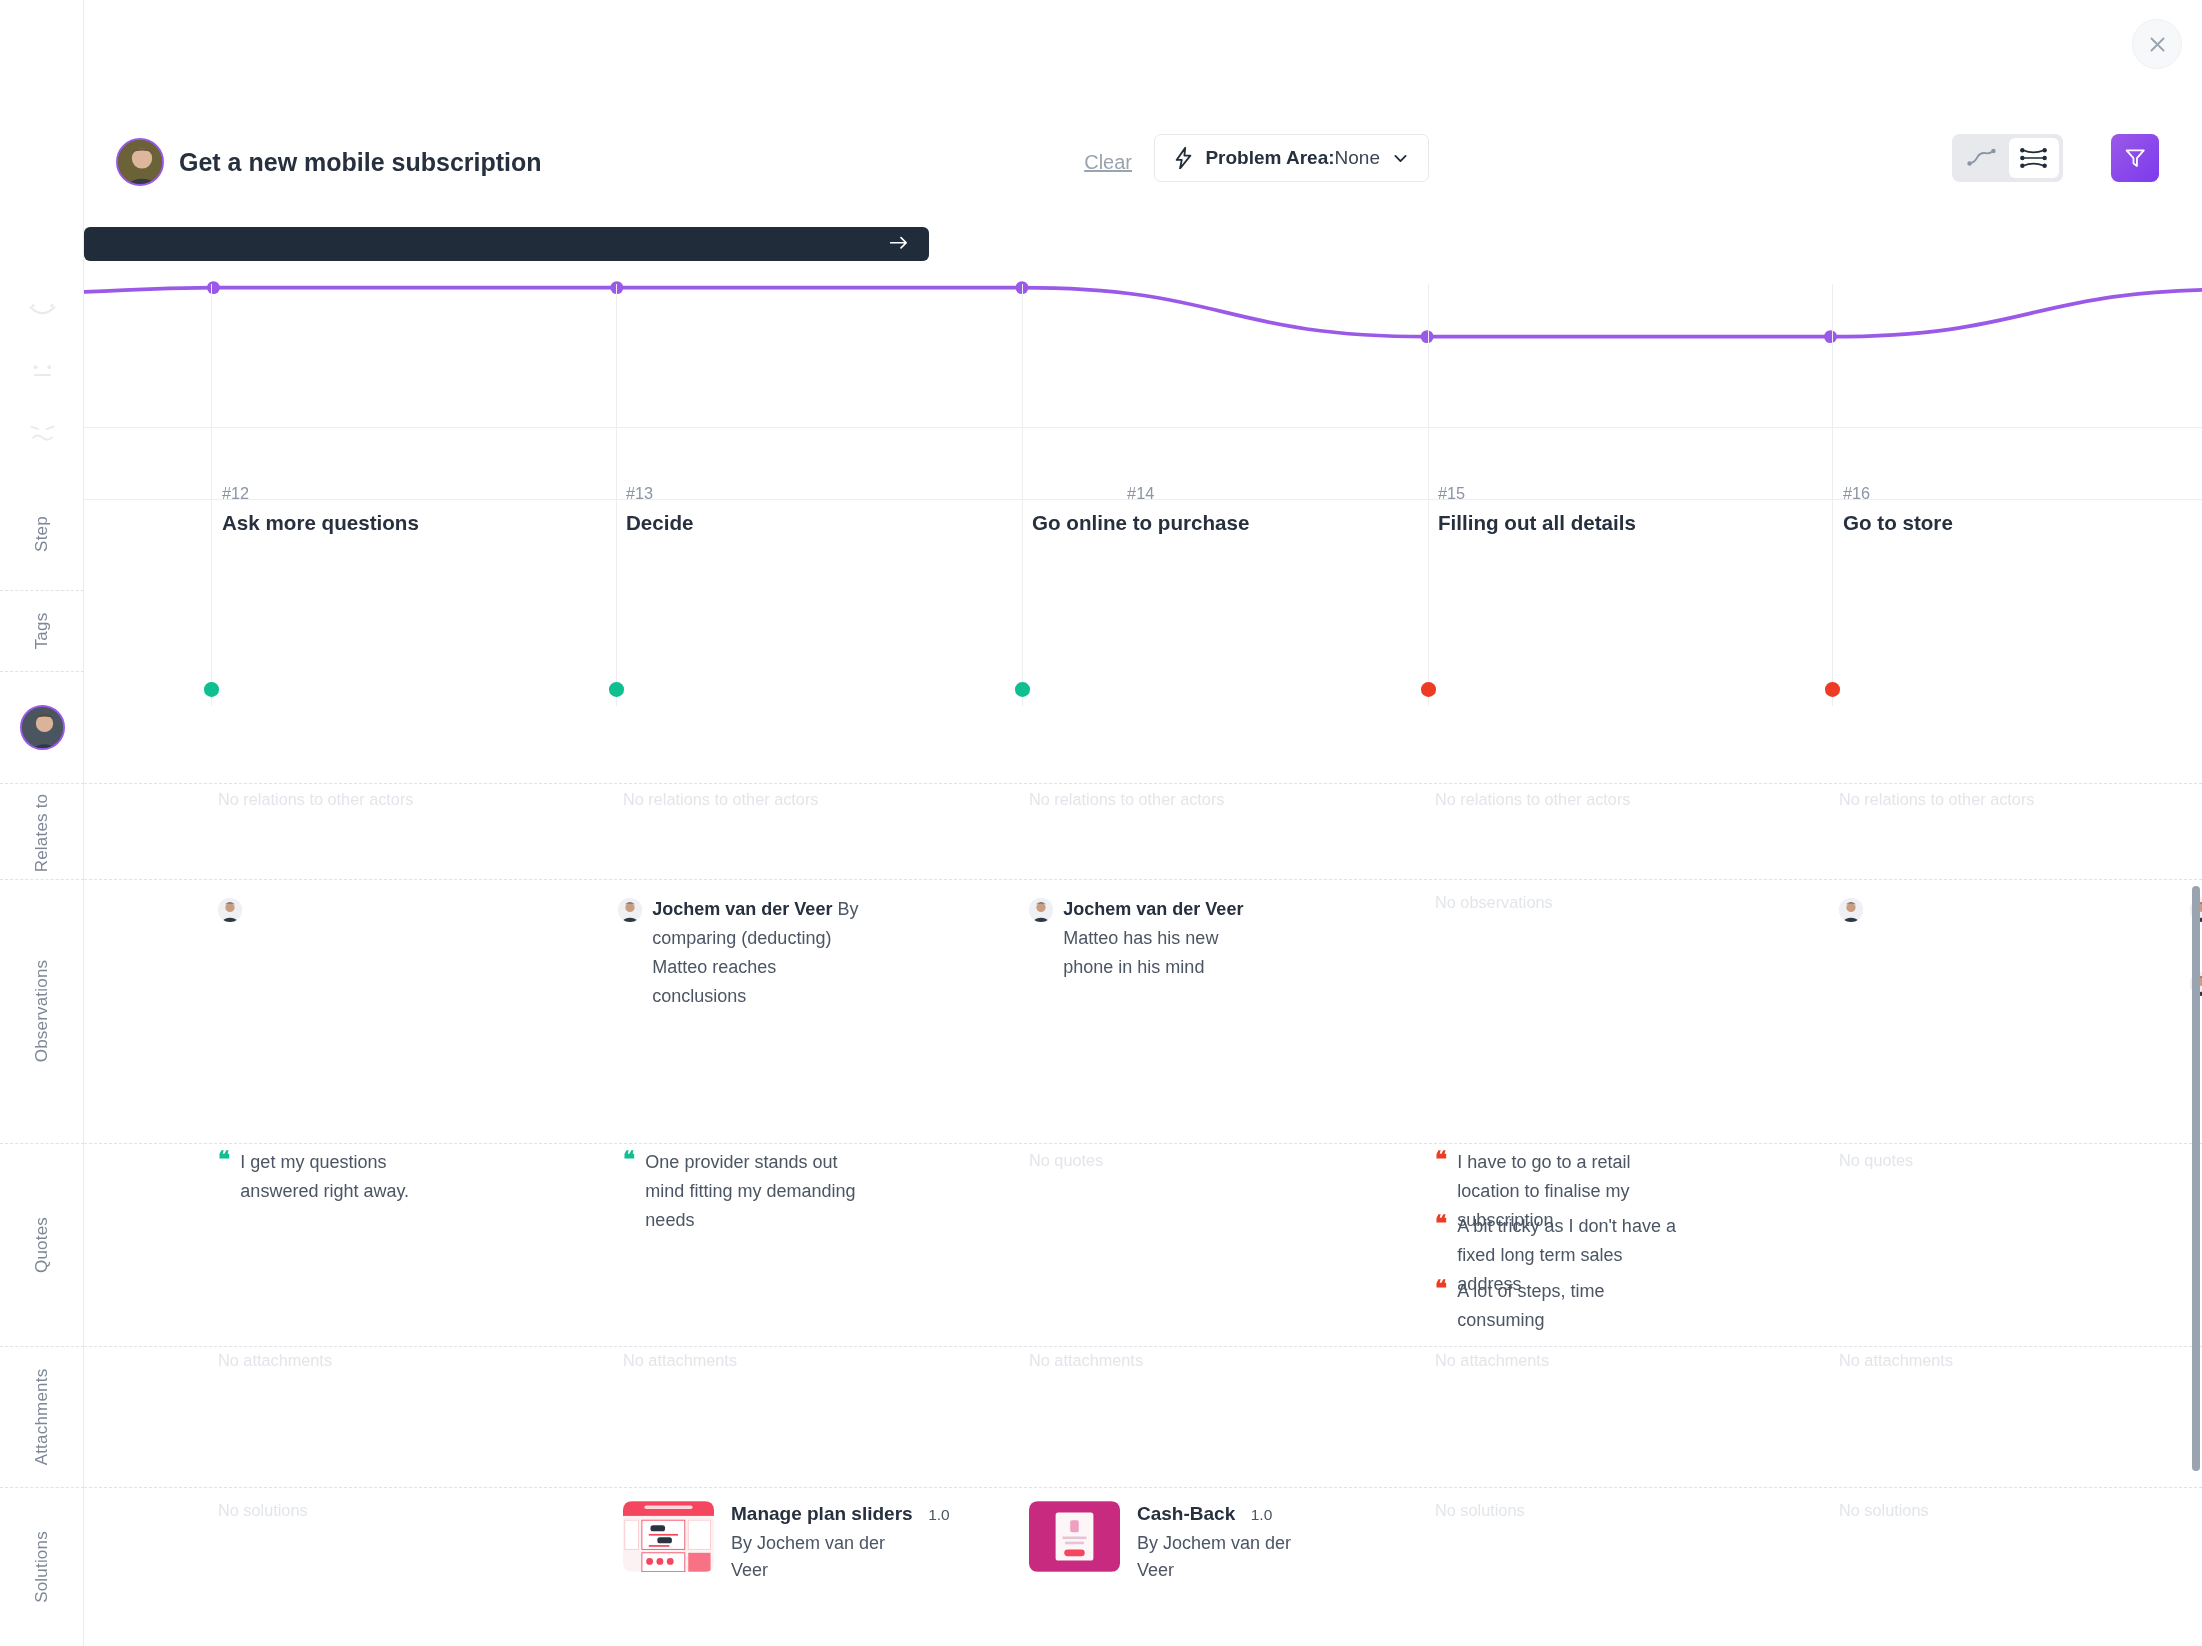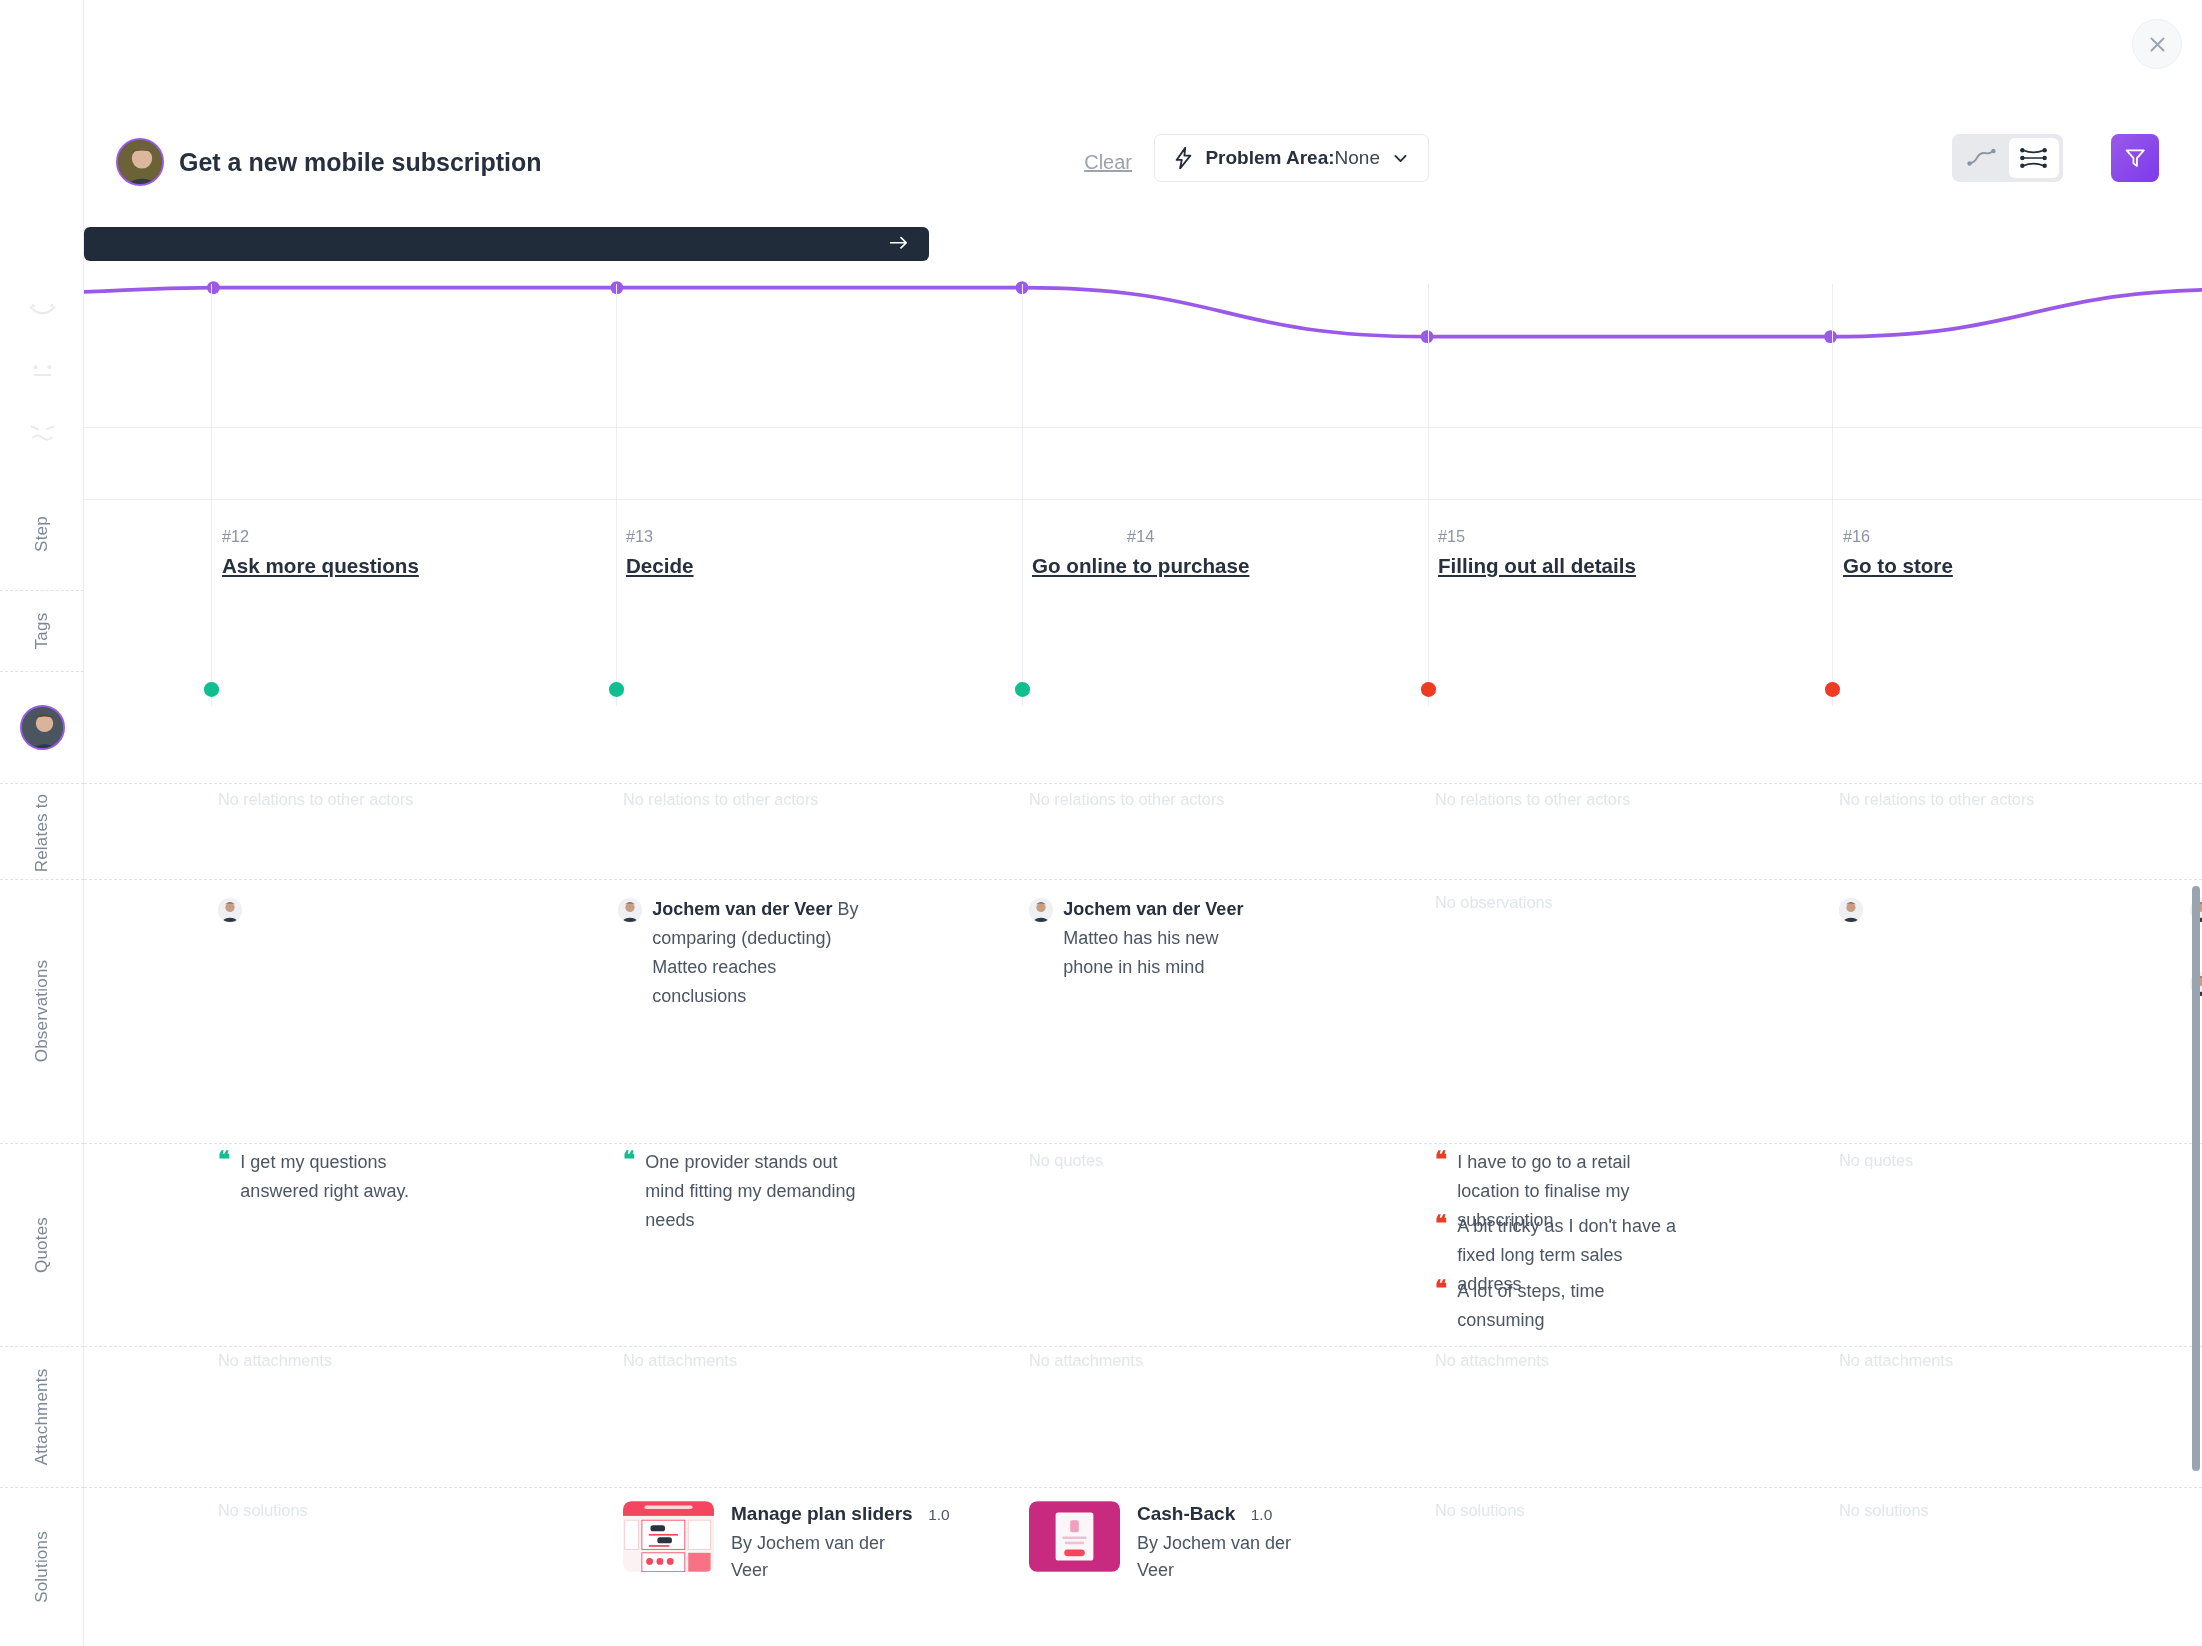--- a/index.html
+++ b/index.html
@@ -87,23 +87,23 @@
   .col-line {
     position: absolute; top: 0; width: 0.9px; height: 422px;
     background: #eceef1;
   }
   .hline {
     position: absolute; left: 0; width: 2118px; height: 0;
     border-top: 0.9px solid #eceef1;
   }
 
   
-  .step-head { position: absolute; margin-top: 43px; }
+  .step-head { position: absolute; }
   .step-num { font-size: 16.3px; color: #8b95a5; margin-bottom: 7.7px; }
-  .step-title { font-size: 20.6px; font-weight: bold; color: #26303e; white-space: nowrap; text-decoration: underline; }
+  .step-title { font-size: 20.6px; font-weight: bold; color: #26303e; white-space: nowrap; }
 
   
   .sent-dot {
     position: absolute; width: 14.6px; height: 14.6px; border-radius: 50%;
   }
   .srow-divider {
     position: absolute; left: 0; width: 2118px; height: 0;
     border-top: 0.9px dashed #dfe2e7;
   }
   .empty-txt {

